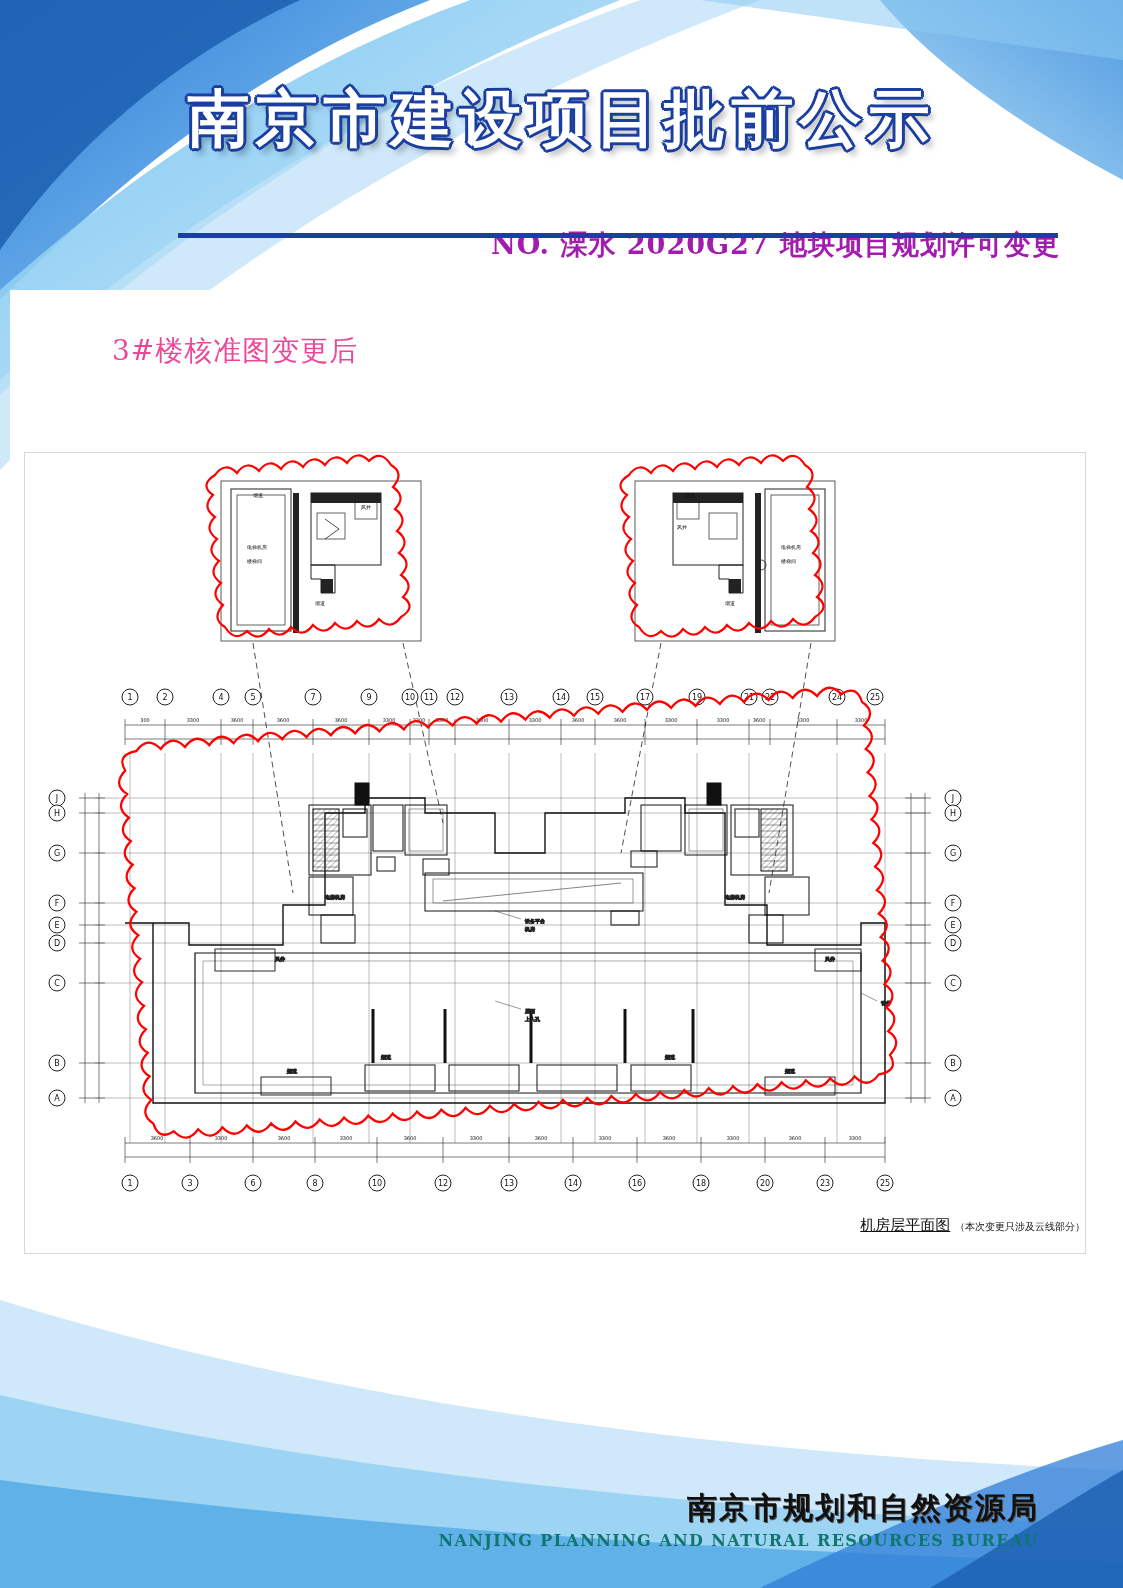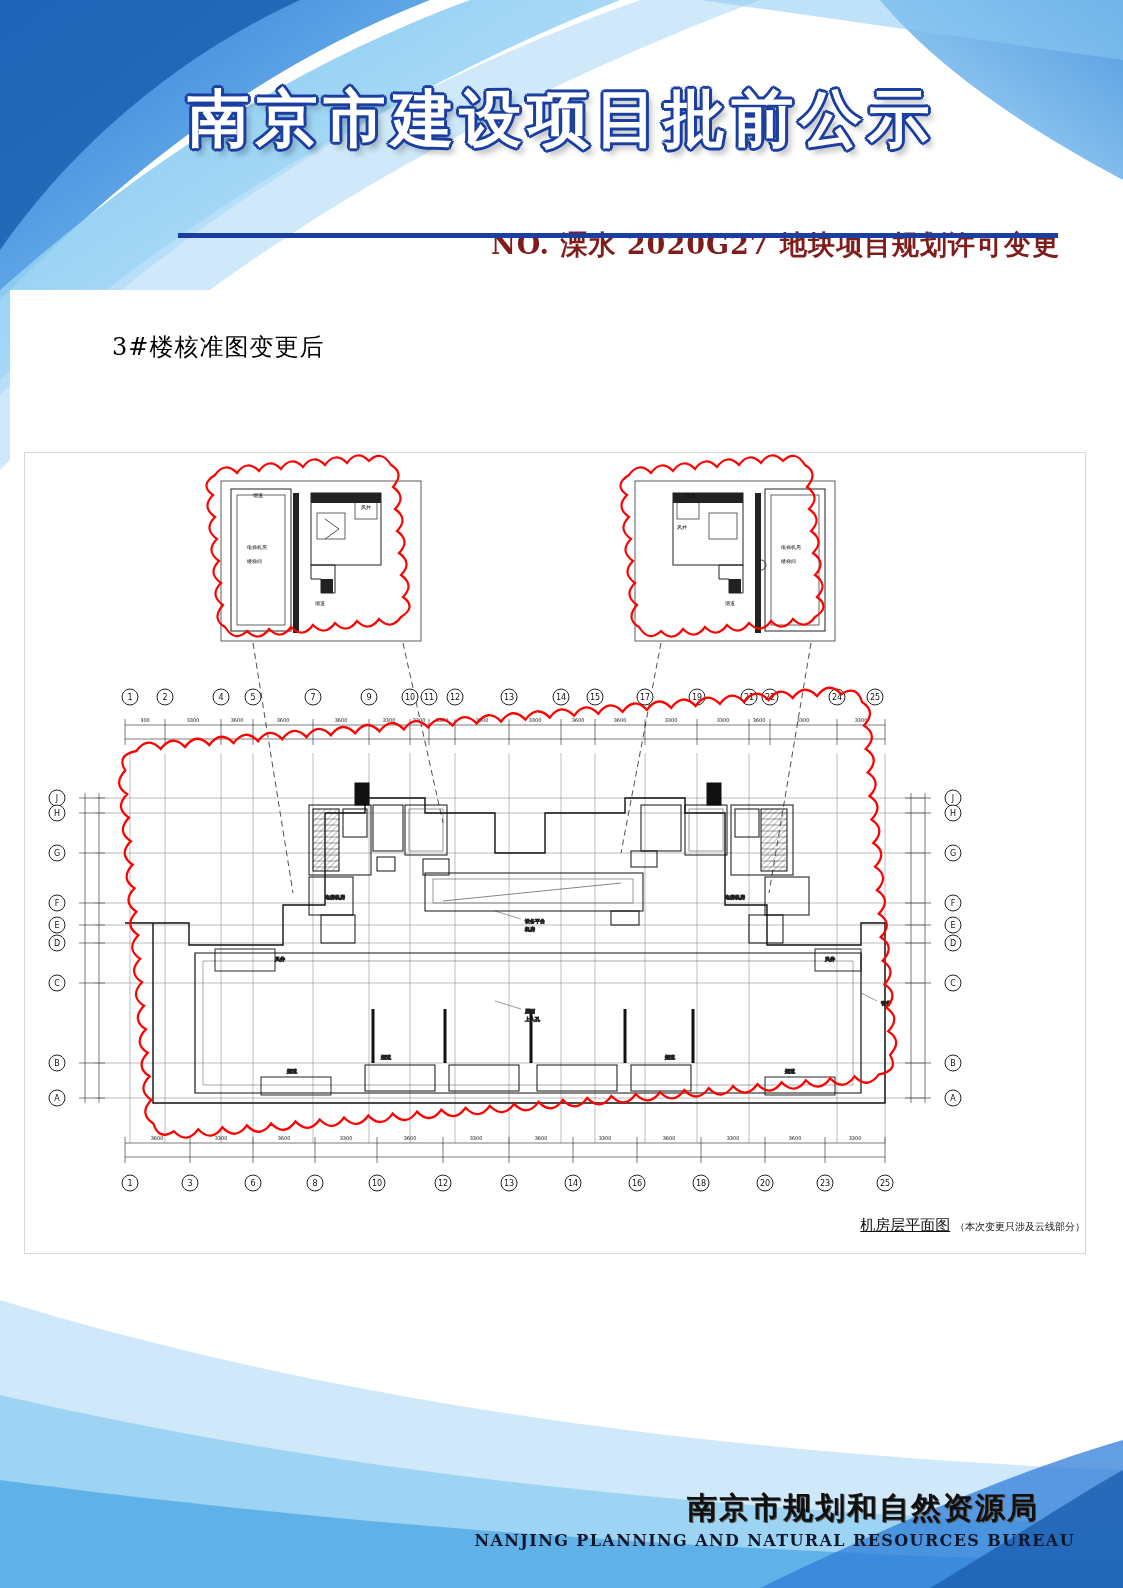--- a/index.html
+++ b/index.html
@@ -23,28 +23,28 @@
       -2px -2px 0 #1b3fa0, 2px -2px 0 #1b3fa0, -2px 2px 0 #1b3fa0, 2px 2px 0 #1b3fa0,
       -3px 0 0 #1b3fa0, 3px 0 0 #1b3fa0, 0 -3px 0 #1b3fa0, 0 3px 0 #1b3fa0,
       5px 6px 6px rgba(0,0,0,0.28);
   }
   .subtitle-rule{
     position:absolute;top:224px;left:178px;width:880px;height:5px;background:#1b3fa0;
   }
   .subtitle{
     position:absolute;top:218px;left:0;width:1060px;text-align:right;
     font-family:"DejaVu Serif", serif;
-    font-weight:bold;font-size:27px;color:#7f1d1d;letter-spacing:1px;
+    font-weight:bold;font-size:27px;color:#a21caf;letter-spacing:1px;
   }
 
   
   .notes{position:absolute;top:326px;left:112px;z-index:3;}
   .note-line{
     font-family:"DejaVu Serif", serif;
-    font-size:24px;color:#000000;line-height:1.75;letter-spacing:1px;
+    font-size:28px;color:#ec4899;line-height:1.75;letter-spacing:1px;
   }
 
   
   .drawing-panel{
     position:absolute;left:24px;top:452px;width:1060px;height:800px;
     background:#ffffff;z-index:3;border:1px solid #d8d8d8;
   }
   .drawing-panel svg{display:block;width:1060px;height:800px;}
   .dwg-caption{
     position:absolute;bottom:18px;left:0;width:1060px;text-align:right;
@@ -54,22 +54,22 @@
   .dwg-caption .small{font-size:10px;}
 
   
   .footer{position:absolute;left:0;bottom:38px;width:1123px;z-index:4;text-align:right;}
   .footer-cn{
     font-family:"DejaVu Serif", serif;font-weight:bold;font-size:30px;color:#101010;
     letter-spacing:2px;padding-right:84px;
     text-shadow:1px 1px 0 #555;
   }
   .footer-en{
-    font-family:"DejaVu Serif", serif;font-weight:bold;font-size:16px;color:#0f172a;
-    letter-spacing:1.4px;padding-right:48px;margin-top:2px;
+    font-family:"DejaVu Serif", serif;font-weight:bold;font-size:16px;color:#0f766e;
+    letter-spacing:1.4px;padding-right:84px;margin-top:2px;
   }
 </style>
 </head>
 <body>
 
 <div class="bg">
   <svg viewBox="0 0 1123 1588" xmlns="http://www.w3.org/2000/svg">
     <defs>
       <linearGradient id="g1" x1="0" y1="0" x2="1" y2="1">
         <stop offset="0" stop-color="#2f7ed8"></stop>

